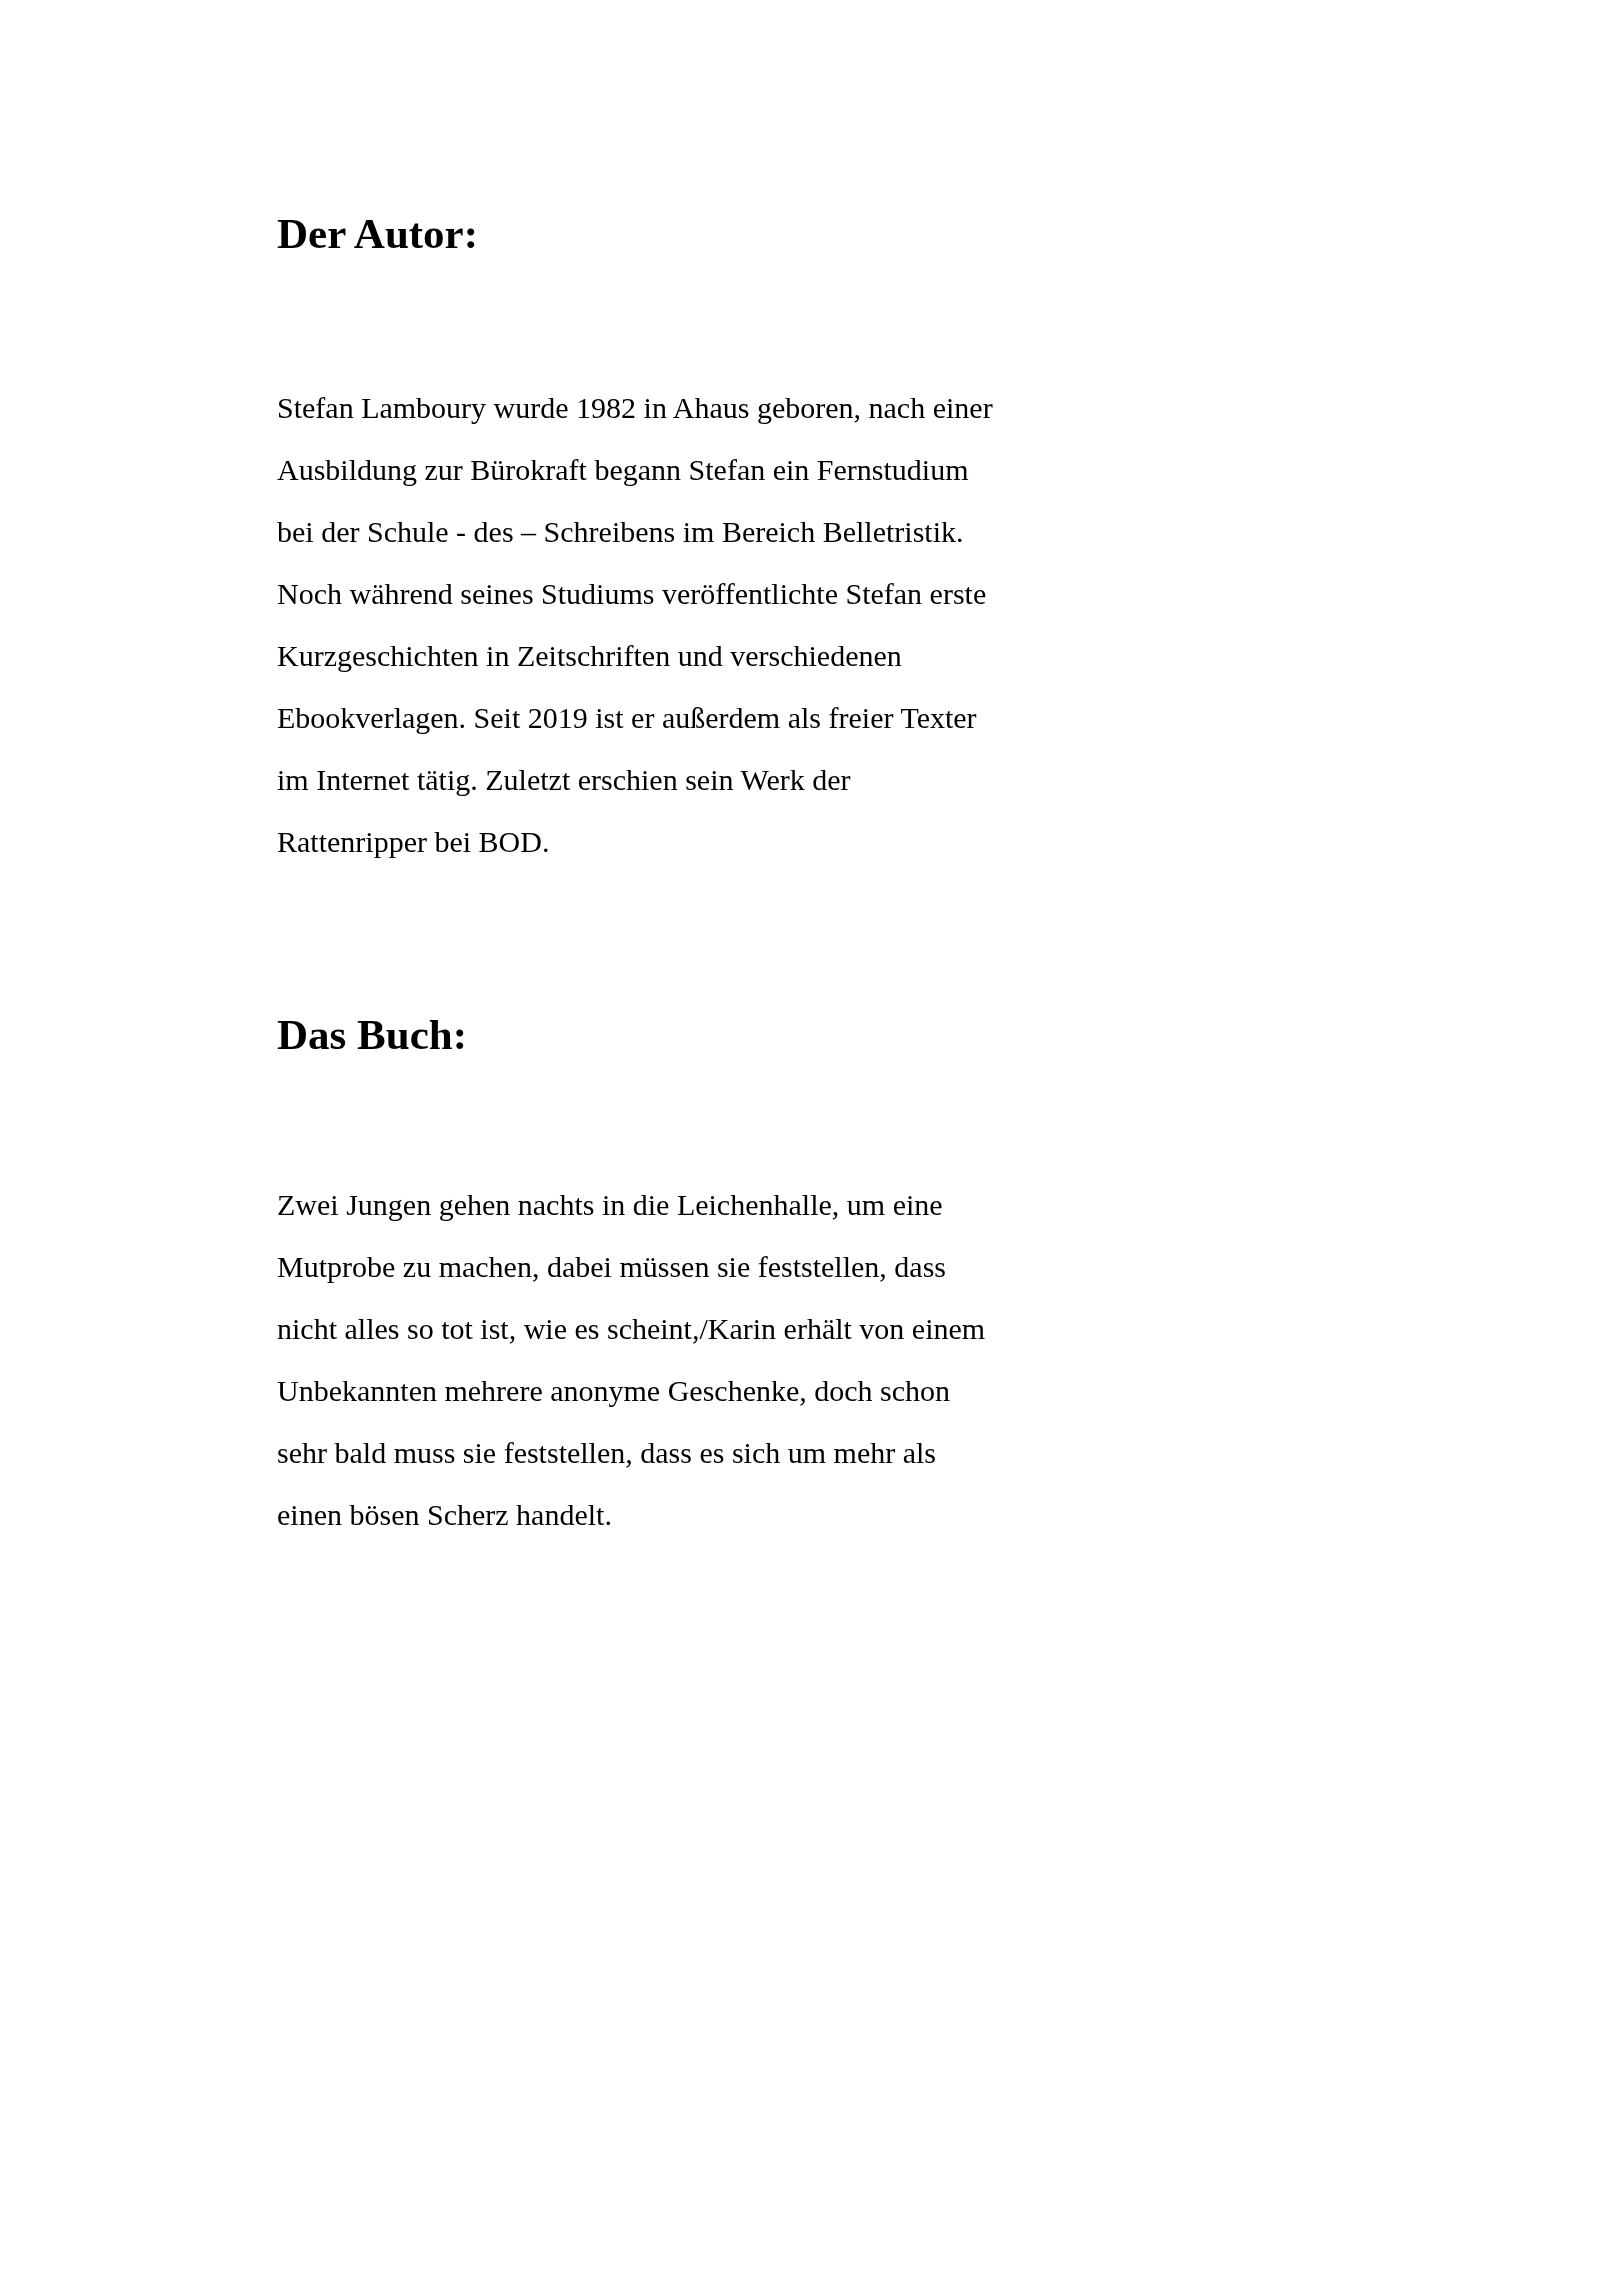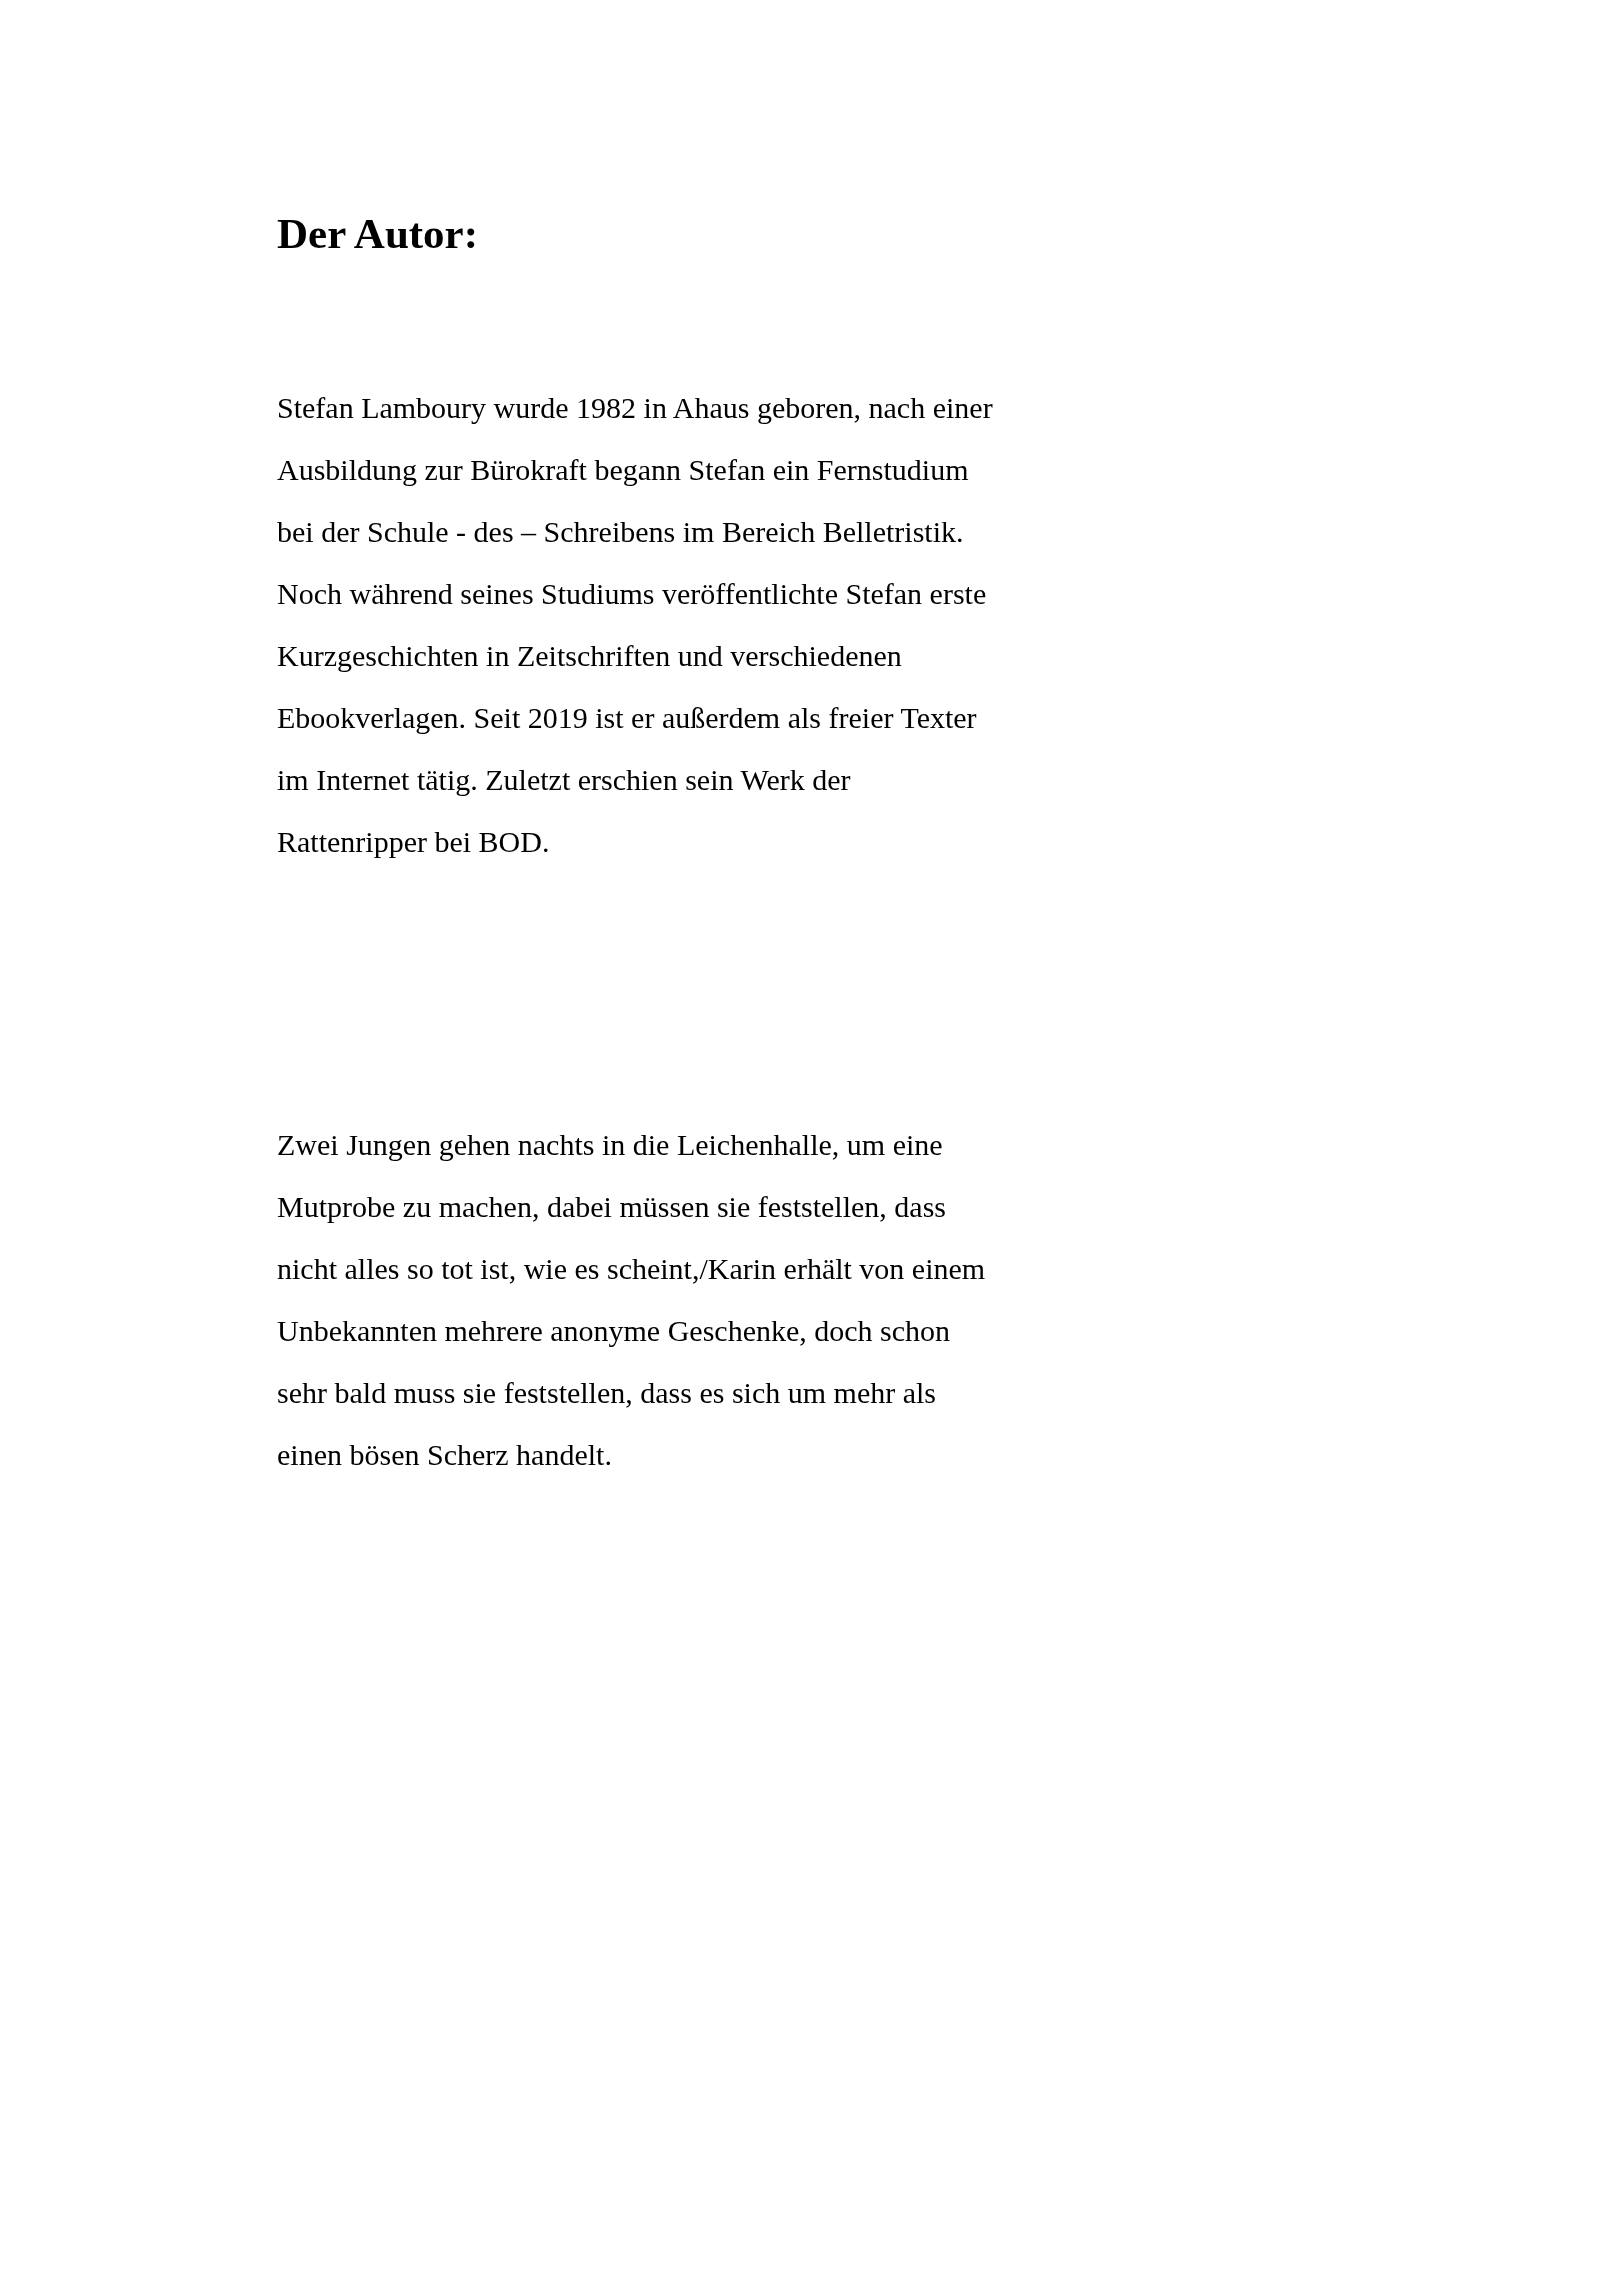--- a/index.html
+++ b/index.html
@@ -52,20 +52,21 @@
 Ausbildung zur Bürokraft begann Stefan ein Fernstudium
 bei der Schule - des – Schreibens im Bereich Belletristik.
 Noch während seines Studiums veröffentlichte Stefan erste
 Kurzgeschichten in Zeitschriften und verschiedenen
 Ebookverlagen. Seit 2019 ist er außerdem als freier Texter
 im Internet tätig. Zuletzt erschien sein Werk der
 Rattenripper bei BOD.</p>
 
     <div class="gap-after-para-1"></div>
 
+    <h2 class="heading">Das Buch:</h2>
 
     <div class="gap-after-heading-2"></div>
 
     <p class="para">Zwei Jungen gehen nachts in die Leichenhalle, um eine
 Mutprobe zu machen, dabei müssen sie feststellen, dass
 nicht alles so tot ist, wie es scheint,/Karin erhält von einem
 Unbekannten mehrere anonyme Geschenke, doch schon
 sehr bald muss sie feststellen, dass es sich um mehr als
 einen bösen Scherz handelt.</p>
 

